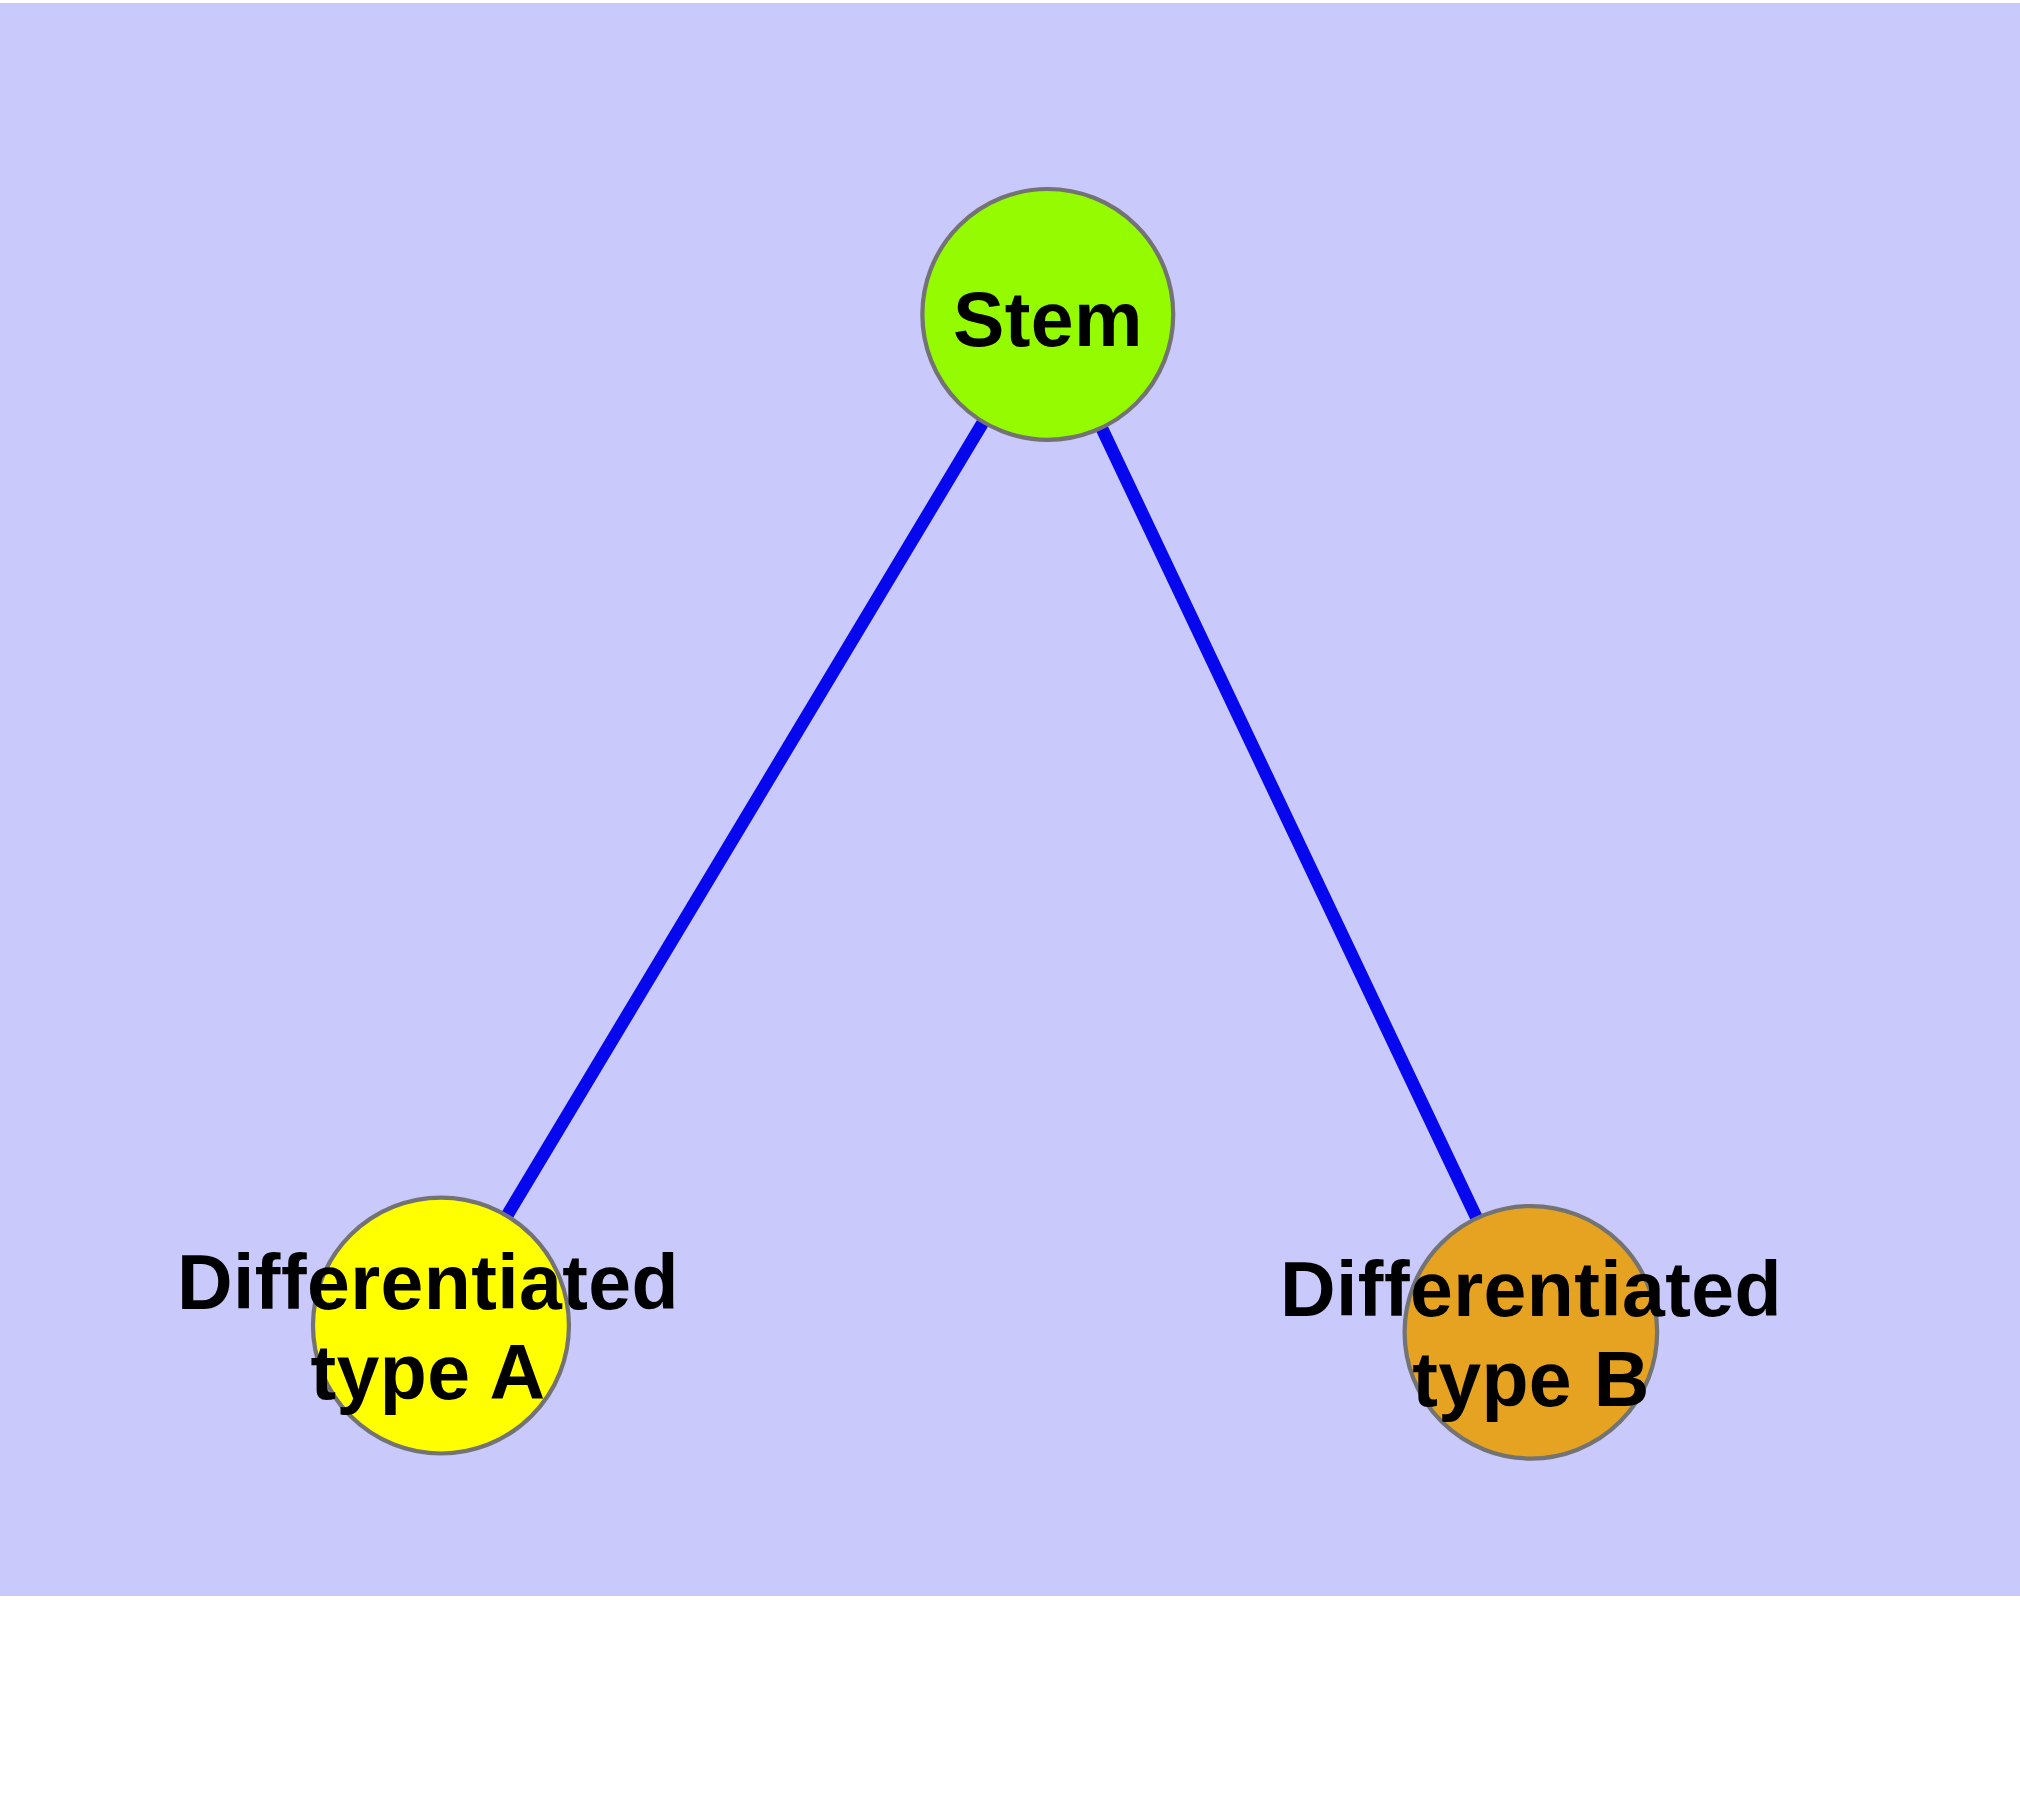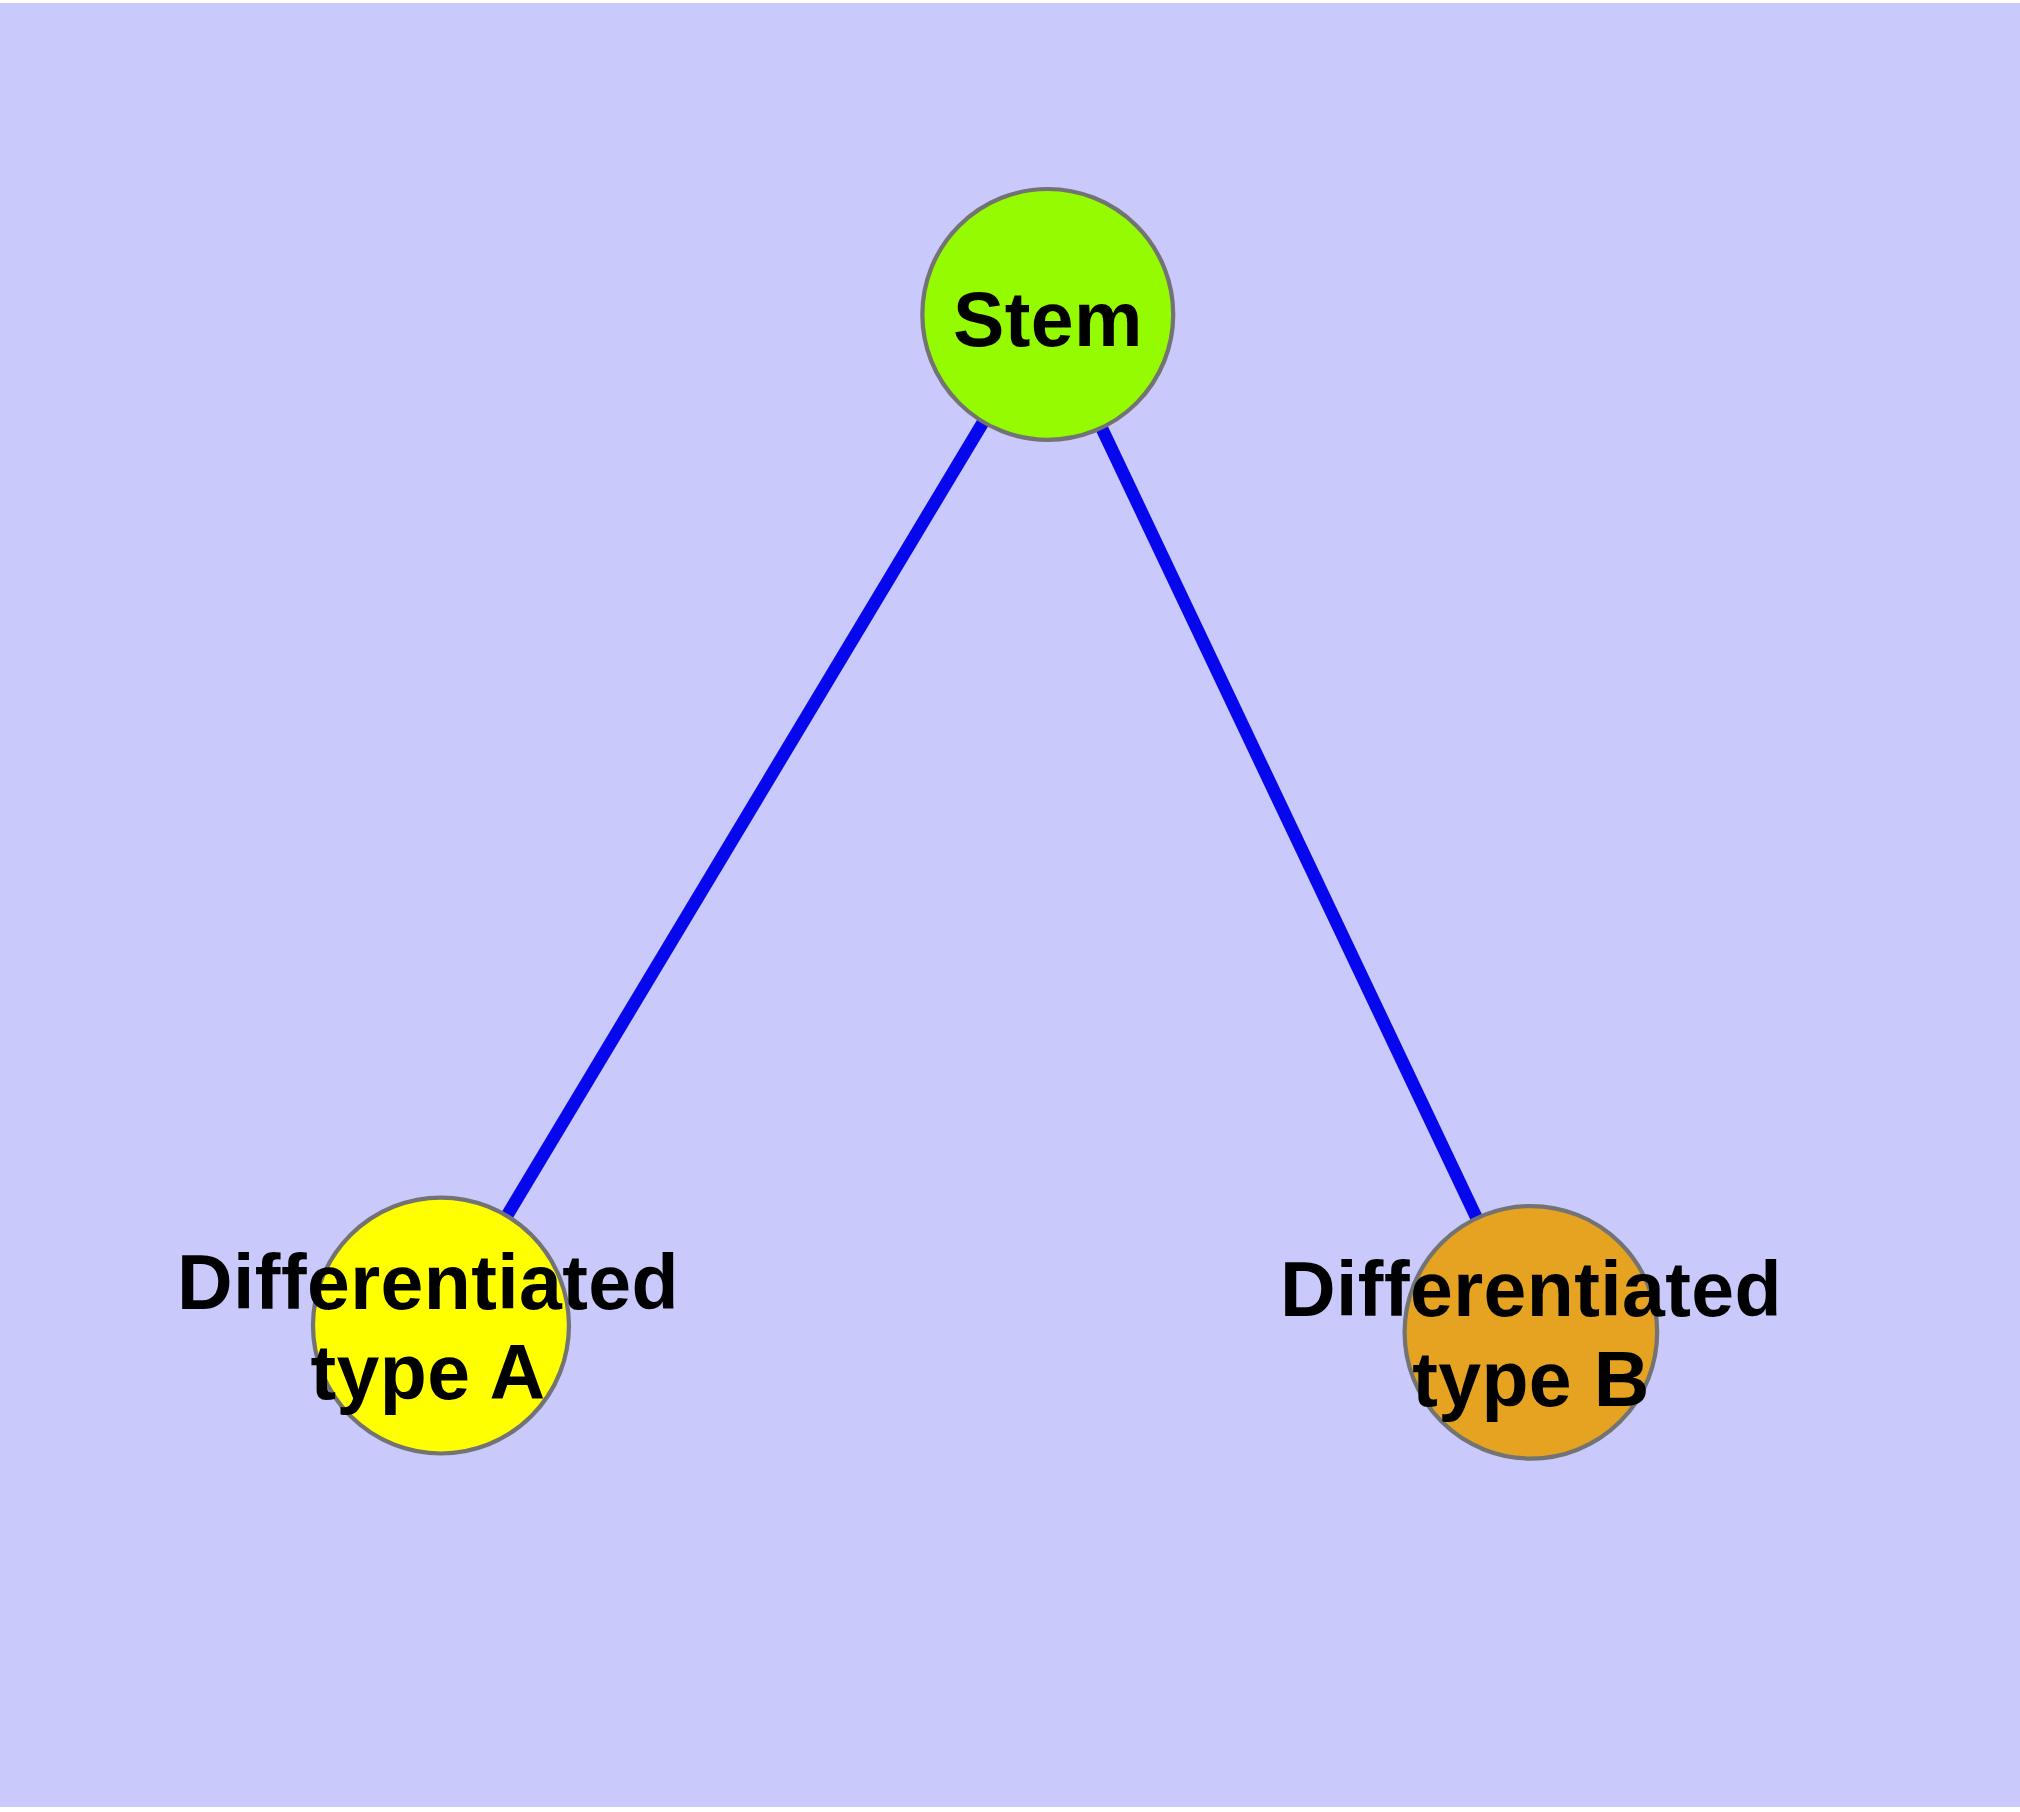--- a/index.html
+++ b/index.html
@@ -6,21 +6,21 @@
     margin: 0;
     padding: 0;
   }
   body {
     background: #ffffff;
     font-family: "Liberation Sans", sans-serif;
   }
   .stage {
     position: relative;
     width: 2021px;
-    height: 1812px;
+    height: 1596px;
     background: var(--color-page, #ffffff);
     overflow: hidden;
   }
   .canvas {
     position: absolute;
     left: 0;
     top: 3.4px;
     width: 2021px;
     height: 1804px;
     background: var(--color-background, #c9c9fb);

